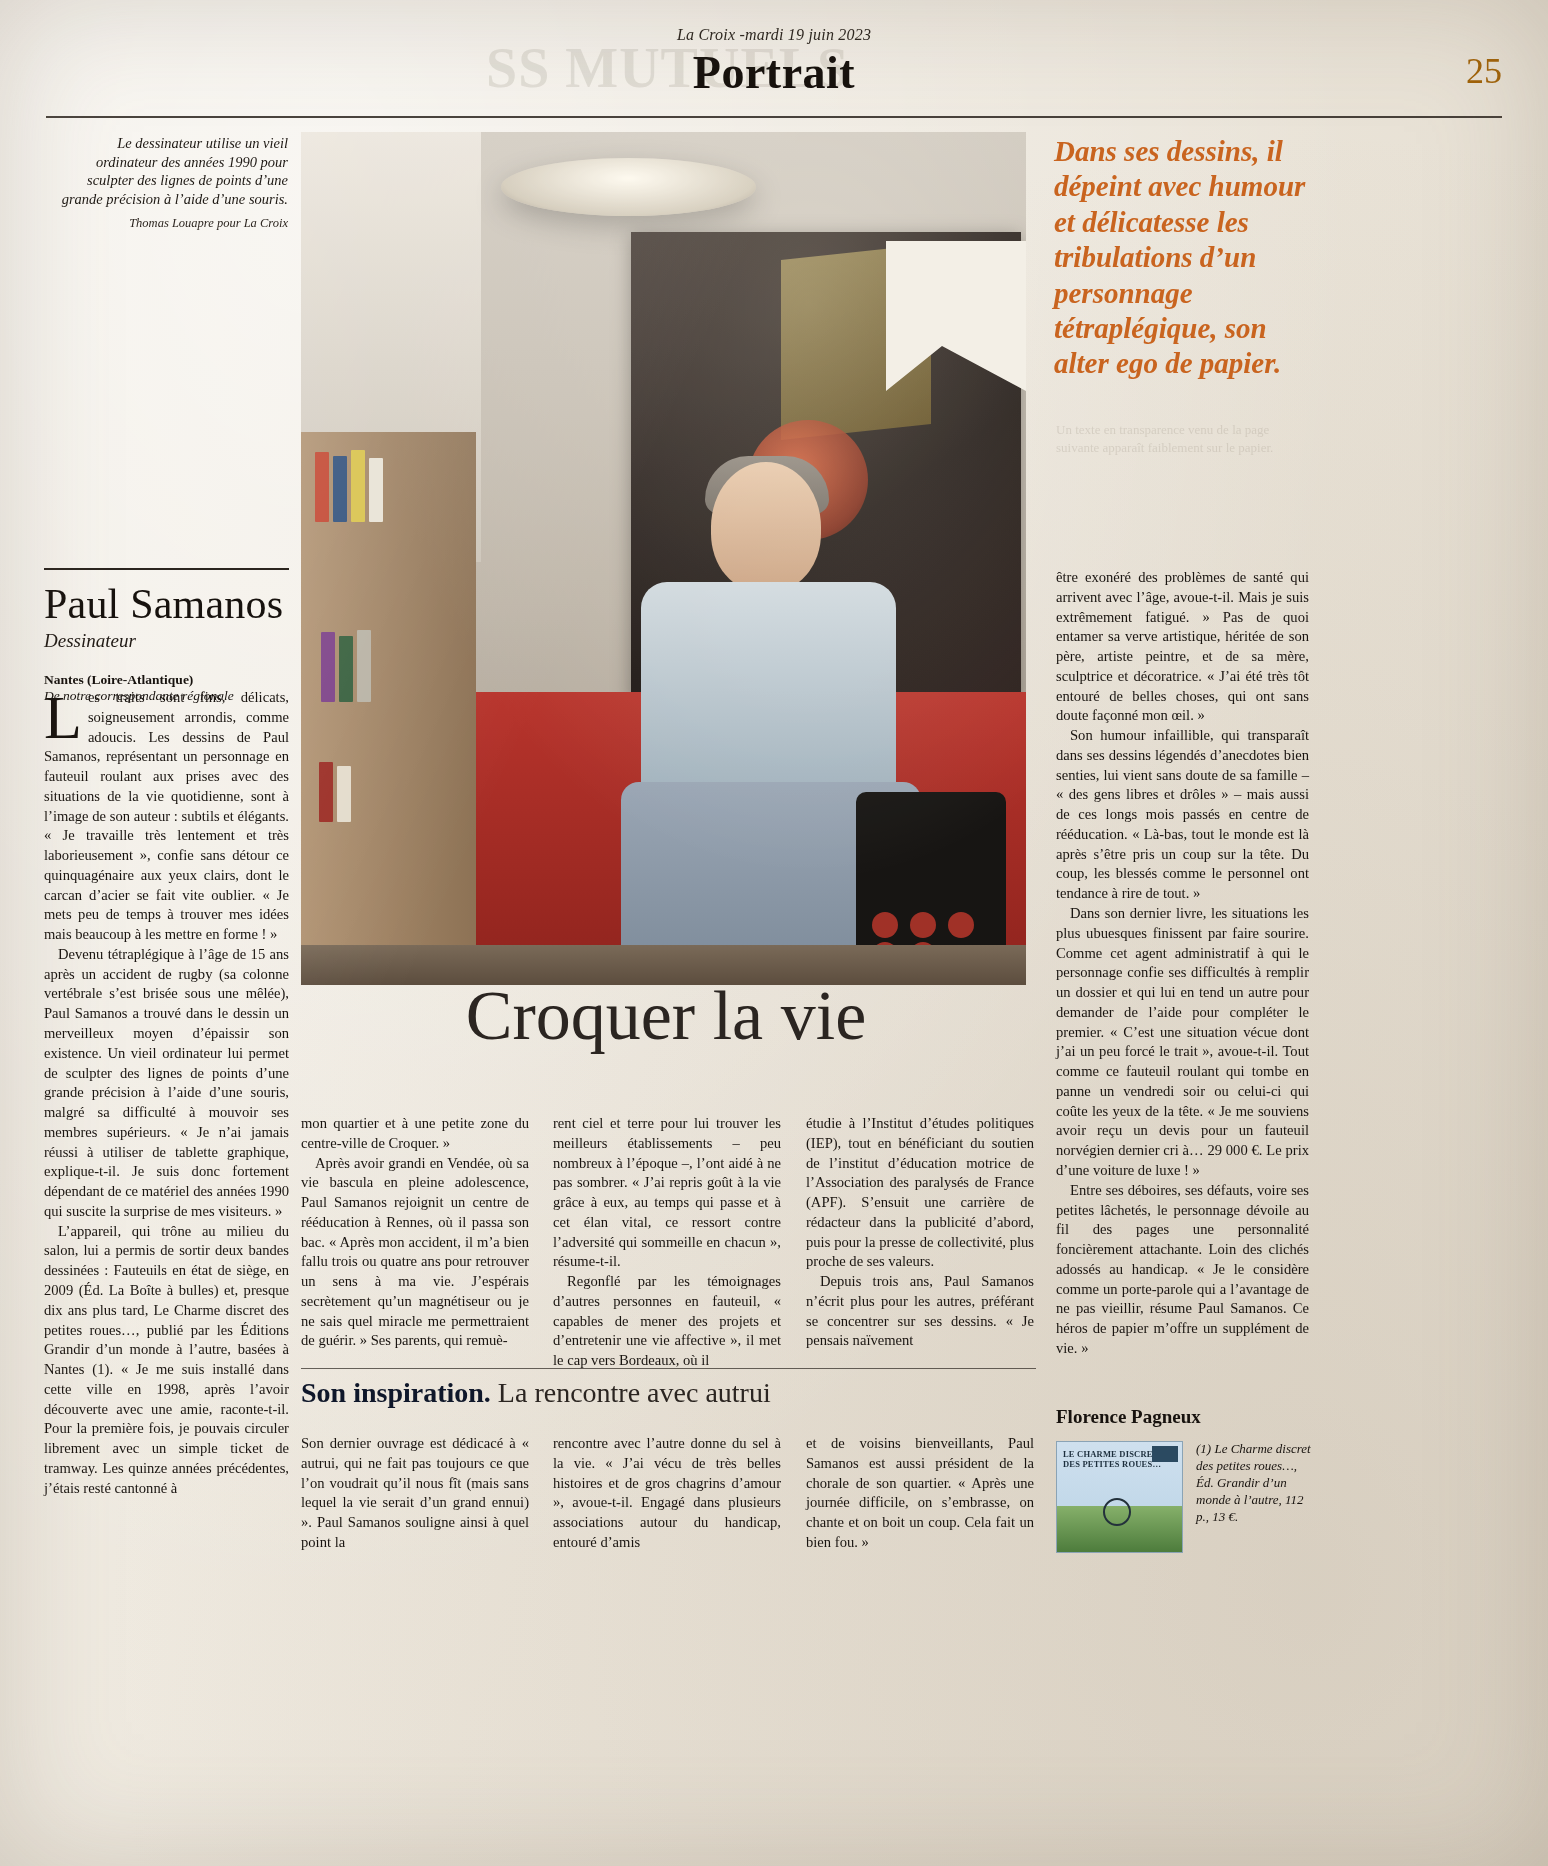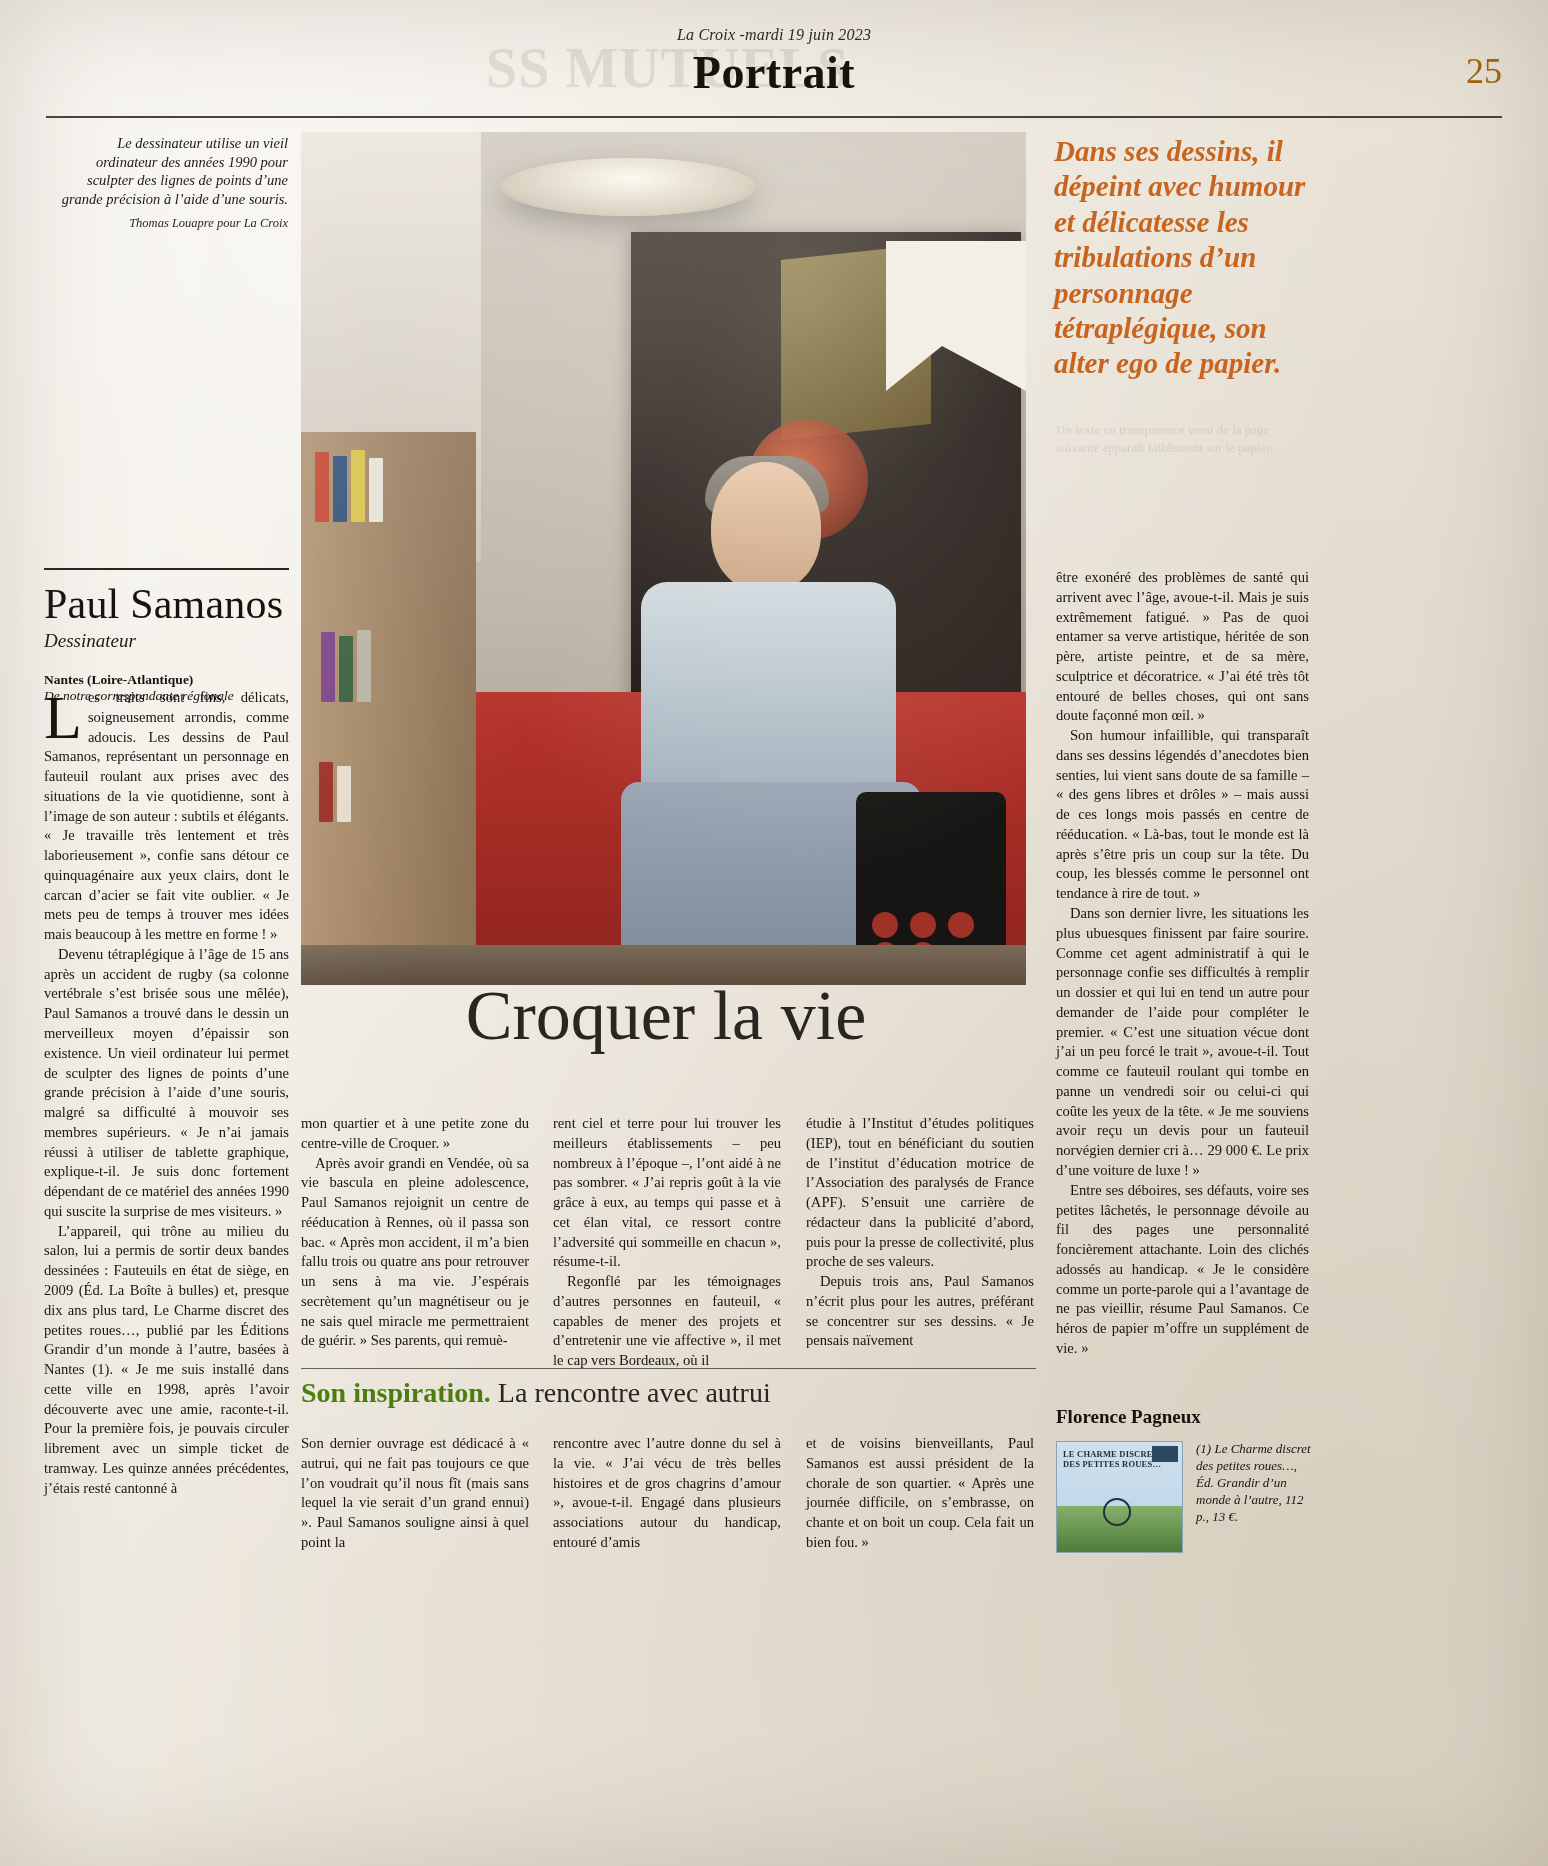--- a/index.html
+++ b/index.html
@@ -145,21 +145,21 @@
   .col3{left:537px;top:1098px;width:228px;}
   .col4{left:790px;top:1098px;width:228px;}
   .col5{left:1040px;top:552px;width:253px;}
 
   
   .band{
     position:absolute;left:285px;top:1352px;width:735px;
   }
   .band .bline{height:1px;background:#2b251f;opacity:.7;margin-bottom:8px;}
   .band .btext{font-size:28px;color:#2b2521;}
-  .band .btext b{font-weight:bold;color:#4d7c0f;}
+  .band .btext b{font-weight:bold;color:#0f172a;}
 
   
   .bcol{
     position:absolute;top:1418px;width:228px;
     font-size:14.6px;line-height:1.355;text-align:justify;color:#191410;
   }
   .b1{left:285px;}
   .b2{left:537px;}
   .b3{left:790px;}
 

